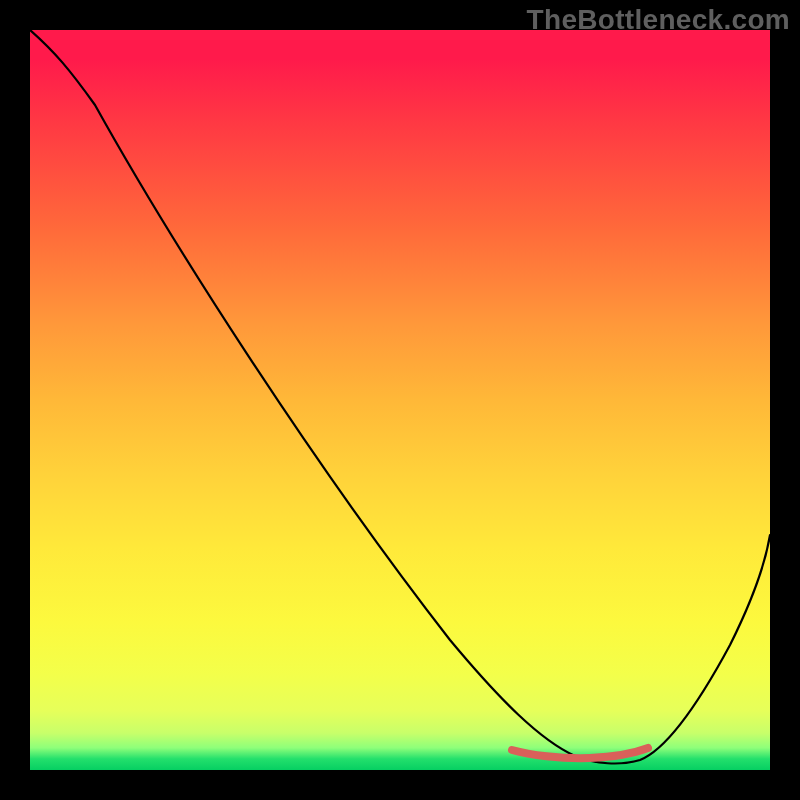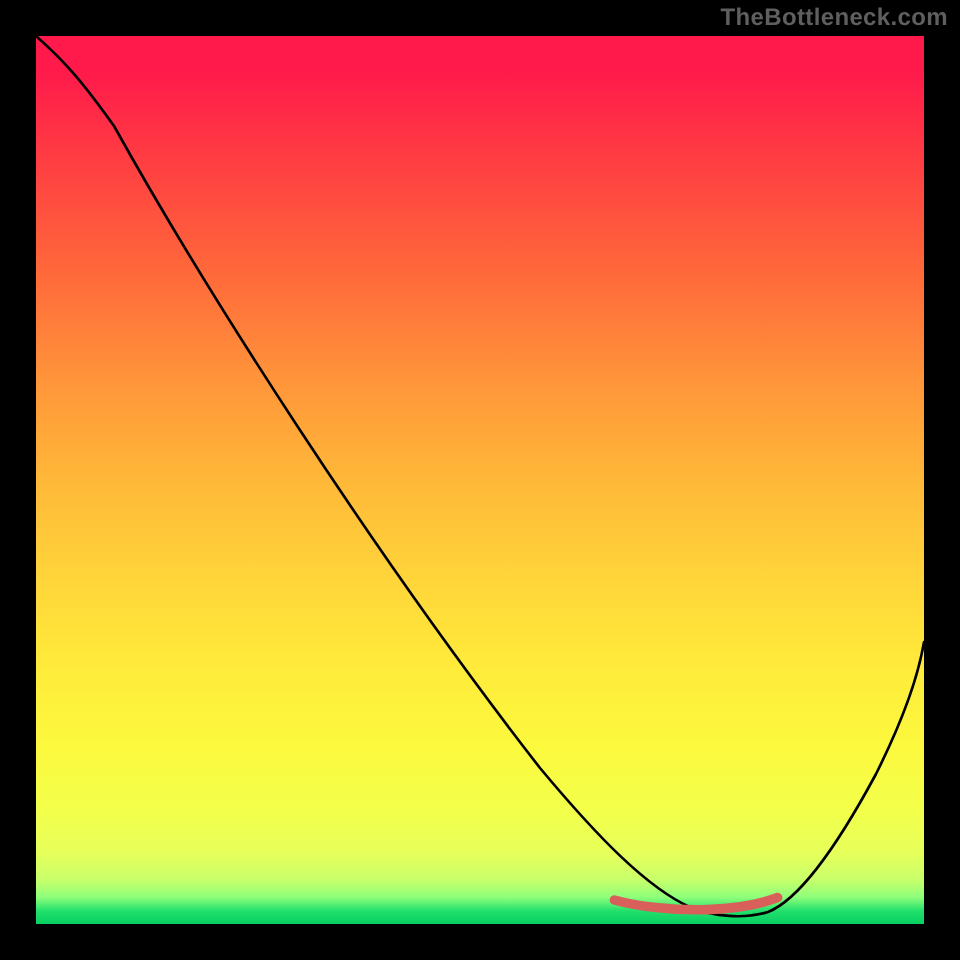--- a/index.html
+++ b/index.html
@@ -15,21 +15,21 @@
     position: relative;
     width: 800px;
     height: 800px;
     background: #000;
   }
   .watermark {
     position: absolute;
     top: 4px;
     right: 10px;
     color: #5f5f5f;
-    font-size: 20px;
+    font-size: 28px;
     font-weight: 600;
     letter-spacing: 0.3px;
   }
   .plot-area {
     position: absolute;
     left: 30px;
     top: 30px;
     width: 740px;
     height: 740px;
     overflow: hidden;

